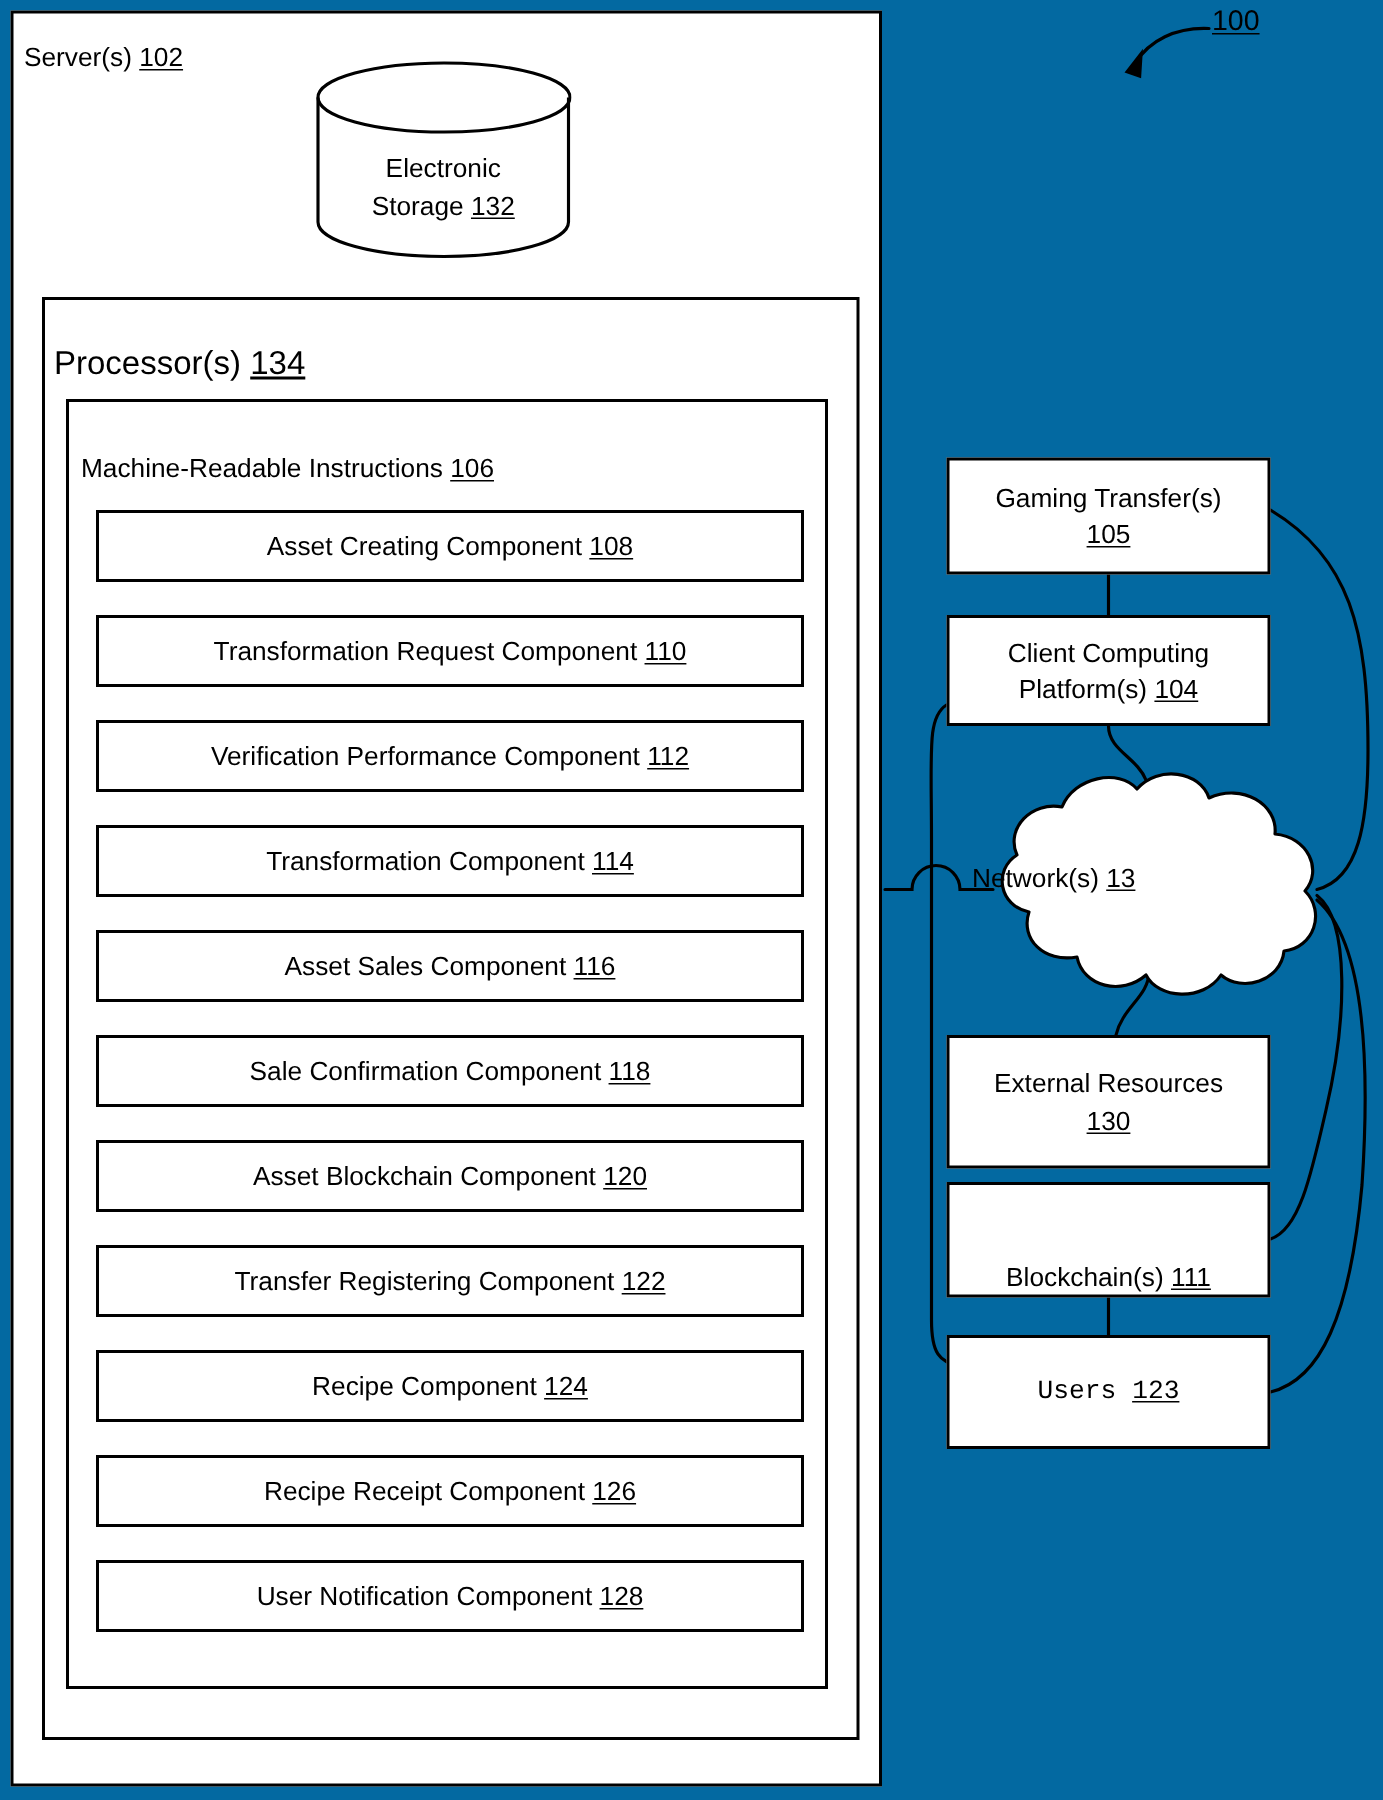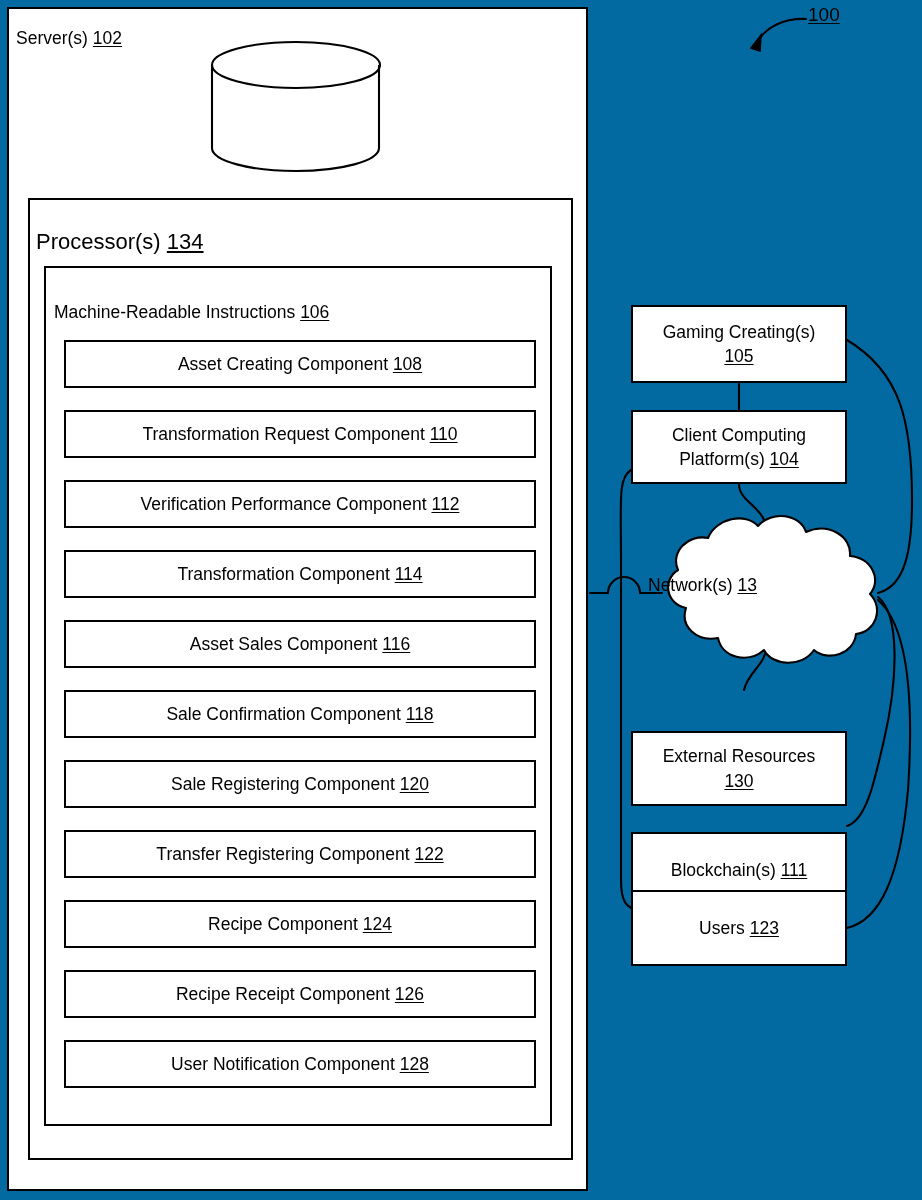--- a/index.html
+++ b/index.html
@@ -74,23 +74,23 @@
     width:216px;
     display:flex;
     align-items:center;
     justify-content:center;
     text-align:center;
     font-size:17.5px;
     line-height:1.38;
   }
   #gaming-box{ top:305px; height:78px; }
   #client-box{ top:410px; height:74px; }
-  #external-box{ top:690px; height:75px;margin-top:41px; }
-  #blockchain-box{ top:832px; height:77px; }
-  #users-box{ top:890px; height:76px; }
+  #external-box{ top:690px; height:89px; }
+  #blockchain-box{ top:788px; height:77px;align-items:flex-end; }
+  #users-box{ top:890px; height:76px;font-family:Liberation Mono, monospace; }
 
   
   #cloud-wrap{ position:absolute; left:648px; top:510px; width:238px; height:160px; }
   #cloud-label{
     position:absolute;
     left:648px; top:575px;
     width:238px;
     text-align:left;
     font-size:17.5px;
   }
@@ -141,20 +141,27 @@
     <span>Server(s)</span>
     <span class="u">102</span>
   </div>
 
   <div id="storage-cyl">
     <svg viewBox="0 0 171 133" width="171" height="133" fill="none" stroke="#000" stroke-width="2.1">
       <path d="M2,25 L2,108 C2,121 40,131 86,131 C131,131 169,121 169,108 L169,25"></path>
       <ellipse cx="86" cy="25" rx="84" ry="23"></ellipse>
     </svg>
   </div>
+  <div id="storage-label">
+    <div>Electronic</div>
+    <div>
+      <span>Storage</span>
+      <span class="u">132</span>
+    </div>
+  </div>
 
   <div id="processor-box" class="box"></div>
   <div id="processor-label" class="lbl">
     <span>Processor(s)</span>
     <span class="u">134</span>
   </div>
 
   <div id="instructions-box" class="box"></div>
   <div id="instructions-label" class="lbl">
     <span>Machine-Readable Instructions</span>
@@ -173,38 +180,38 @@
   <div class="box comp" style="top:550px">
     <span>Transformation Component</span>&nbsp;<span class="u">114</span>
   </div>
   <div class="box comp" style="top:620px">
     <span>Asset Sales Component</span>&nbsp;<span class="u">116</span>
   </div>
   <div class="box comp" style="top:690px">
     <span>Sale Confirmation Component</span>&nbsp;<span class="u">118</span>
   </div>
   <div class="box comp" style="top:760px">
-    <span>Sale Registering Component</span>&nbsp;<span class="u">120</span>
+    <span>Asset Blockchain Component</span>&nbsp;<span class="u">120</span>
   </div>
   <div class="box comp" style="top:830px">
     <span>Transfer Registering Component</span>&nbsp;<span class="u">122</span>
   </div>
   <div class="box comp" style="top:900px">
     <span>Recipe Component</span>&nbsp;<span class="u">124</span>
   </div>
   <div class="box comp" style="top:970px">
     <span>Recipe Receipt Component</span>&nbsp;<span class="u">126</span>
   </div>
   <div class="box comp" style="top:1040px">
     <span>User Notification Component</span>&nbsp;<span class="u">128</span>
   </div>
 
   <div id="gaming-box" class="box rbox">
     <div>
-      <div>Gaming Creating(s)</div>
+      <div>Gaming Transfer(s)</div>
       <div class="u">105</div>
     </div>
   </div>
 
   <div id="client-box" class="box rbox">
     <div>
       <div>Client Computing</div>
       <div>
         <span>Platform(s)</span>
         <span class="u">104</span>

